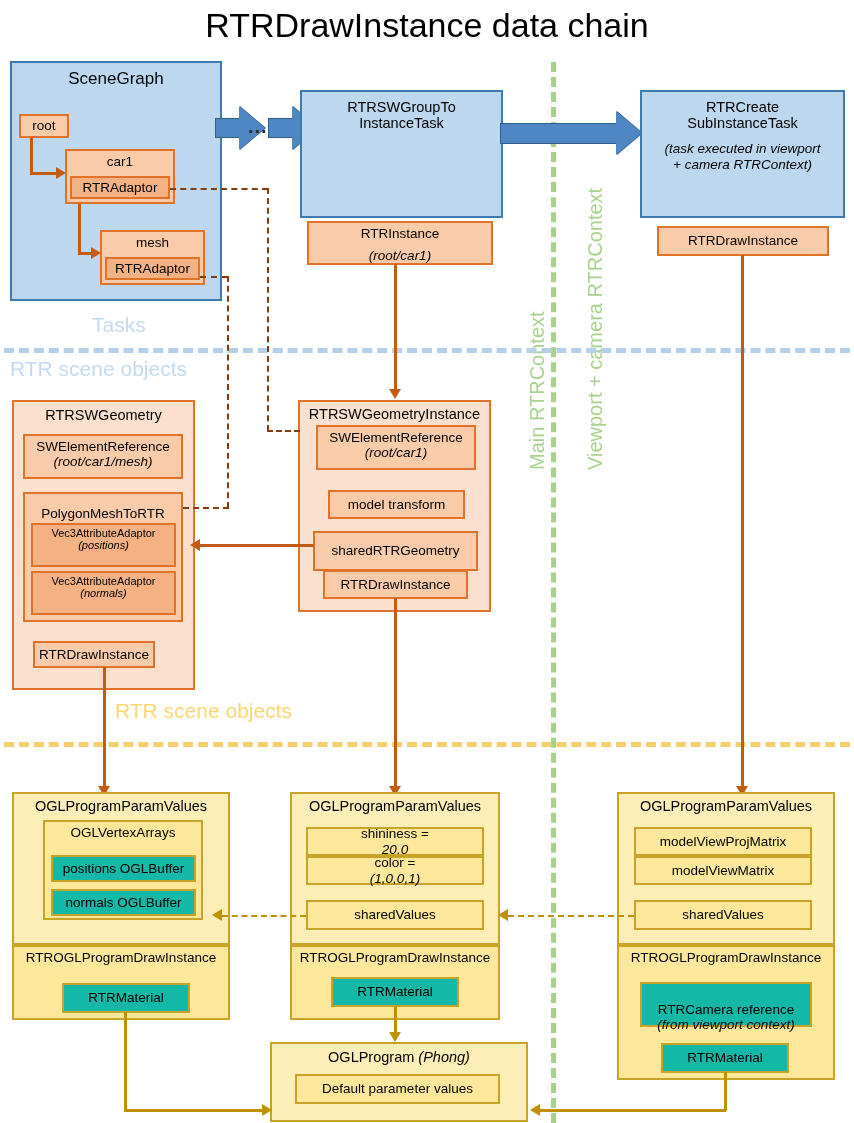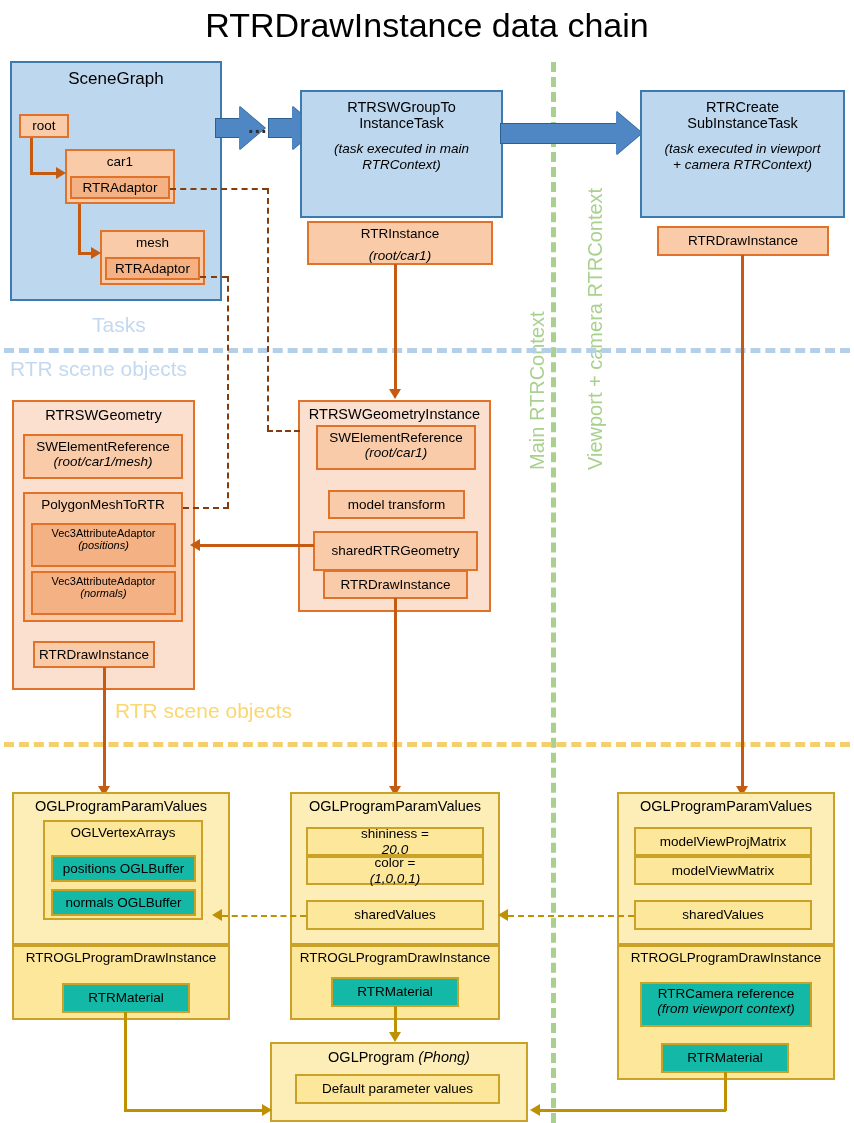--- a/index.html
+++ b/index.html
@@ -181,24 +181,20 @@
   <div class="blockarrow" style="left:268px; top:105px; width:52px; height:46px;">
     <div class="ba-body" style="left:0; top:13px; width:28px; height:20px;"></div>
     <div class="ba-head" style="left:24px; top:1px;"></div>
   </div>
 
   <div class="box blue-outer" style="left:300px; top:90px; width:203px; height:128px;">
     <div class="lbl t14" style="margin-top:7px;">
       <div>RTRSWGroupTo</div>
       <div>InstanceTask</div>
     </div>
-    <div class="lbl t13 ital" style="margin-top:10px;">
-      <div>(task executed in main</div>
-      <div>RTRContext)</div>
-    </div>
   </div>
   <div class="box orange-mid" style="left:307px; top:221px; width:186px; height:44px;justify-content:space-between;">
     <div class="lbl t13" style="margin-top:3px;">RTRInstance</div>
     <div class="lbl t13 ital">(root/car1)</div>
   </div>
 
   <div class="blockarrow" style="left:500px; top:110px; width:144px; height:46px;">
     <div class="ba-body" style="left:0; top:13px; width:120px; height:21px;"></div>
     <div class="ba-head" style="left:116px; top:1px;"></div>
   </div>
@@ -217,21 +213,21 @@
 
   <div class="box orange-outer" style="left:12px; top:400px; width:183px; height:290px;">
     <div class="lbl t14" style="margin-top:5px;">RTRSWGeometry</div>
   </div>
   <div class="box orange-mid" style="left:23px; top:434px; width:160px; height:45px;">
     <div class="lbl t13" style="margin-top:3px;">SWElementReference</div>
     <div class="lbl t13 ital">(root/car1/mesh)</div>
   </div>
 
   <div class="box orange-mid" style="left:23px; top:492px; width:160px; height:130px;">
-    <div class="lbl t13" style="margin-top:3px;">PolygonMeshToRTR</div>
+    <div class="lbl t13" style="margin-top:12px;">PolygonMeshToRTR</div>
   </div>
   <div class="box orange-inner" style="left:31px; top:523px; width:145px; height:44px;">
     <div class="lbl t12" style="margin-top:2px;">Vec3AttributeAdaptor</div>
     <div class="lbl t12 ital">(positions)</div>
   </div>
   <div class="box orange-inner" style="left:31px; top:571px; width:145px; height:44px;">
     <div class="lbl t12" style="margin-top:2px;">Vec3AttributeAdaptor</div>
     <div class="lbl t12 ital">(normals)</div>
   </div>
 
@@ -307,21 +303,21 @@
     <div class="lbl t14" style="margin-top:4px;">OGLProgramParamValues</div>
   </div>
   <div class="box yellow-mid center-all lbl t13" style="left:634px; top:827px; width:178px; height:29px;">modelViewProjMatrix</div>
   <div class="box yellow-mid center-all lbl t13" style="left:634px; top:856px; width:178px; height:29px;">modelViewMatrix</div>
   <div class="box yellow-mid center-all lbl t13" style="left:634px; top:900px; width:178px; height:30px;">sharedValues</div>
 
   <div class="box yellow-mid" style="left:617px; top:945px; width:218px; height:135px;">
     <div class="lbl t13" style="margin-top:3px;">RTROGLProgramDrawInstance</div>
   </div>
   <div class="box yellow-inner" style="left:640px; top:982px; width:172px; height:45px;">
-    <div class="lbl t13" style="margin-top:2px;">RTRCamera reference</div>
+    <div class="lbl t13" style="margin-top:18px;">RTRCamera reference</div>
     <div class="lbl t13 ital">(from viewport context)</div>
   </div>
   <div class="box yellow-inner center-all lbl t13" style="left:661px; top:1043px; width:128px; height:30px;">RTRMaterial</div>
 
   <div class="box yellow-pale" style="left:270px; top:1060px; width:258px; height:0px;"></div>
   <div class="box yellow-pale" style="left:270px; top:1042px; width:258px; height:80px;">
     <div class="lbl t14" style="margin-top:5px;">
       <span>OGLProgram </span><span class="ital">(Phong)</span>
     </div>
   </div>

